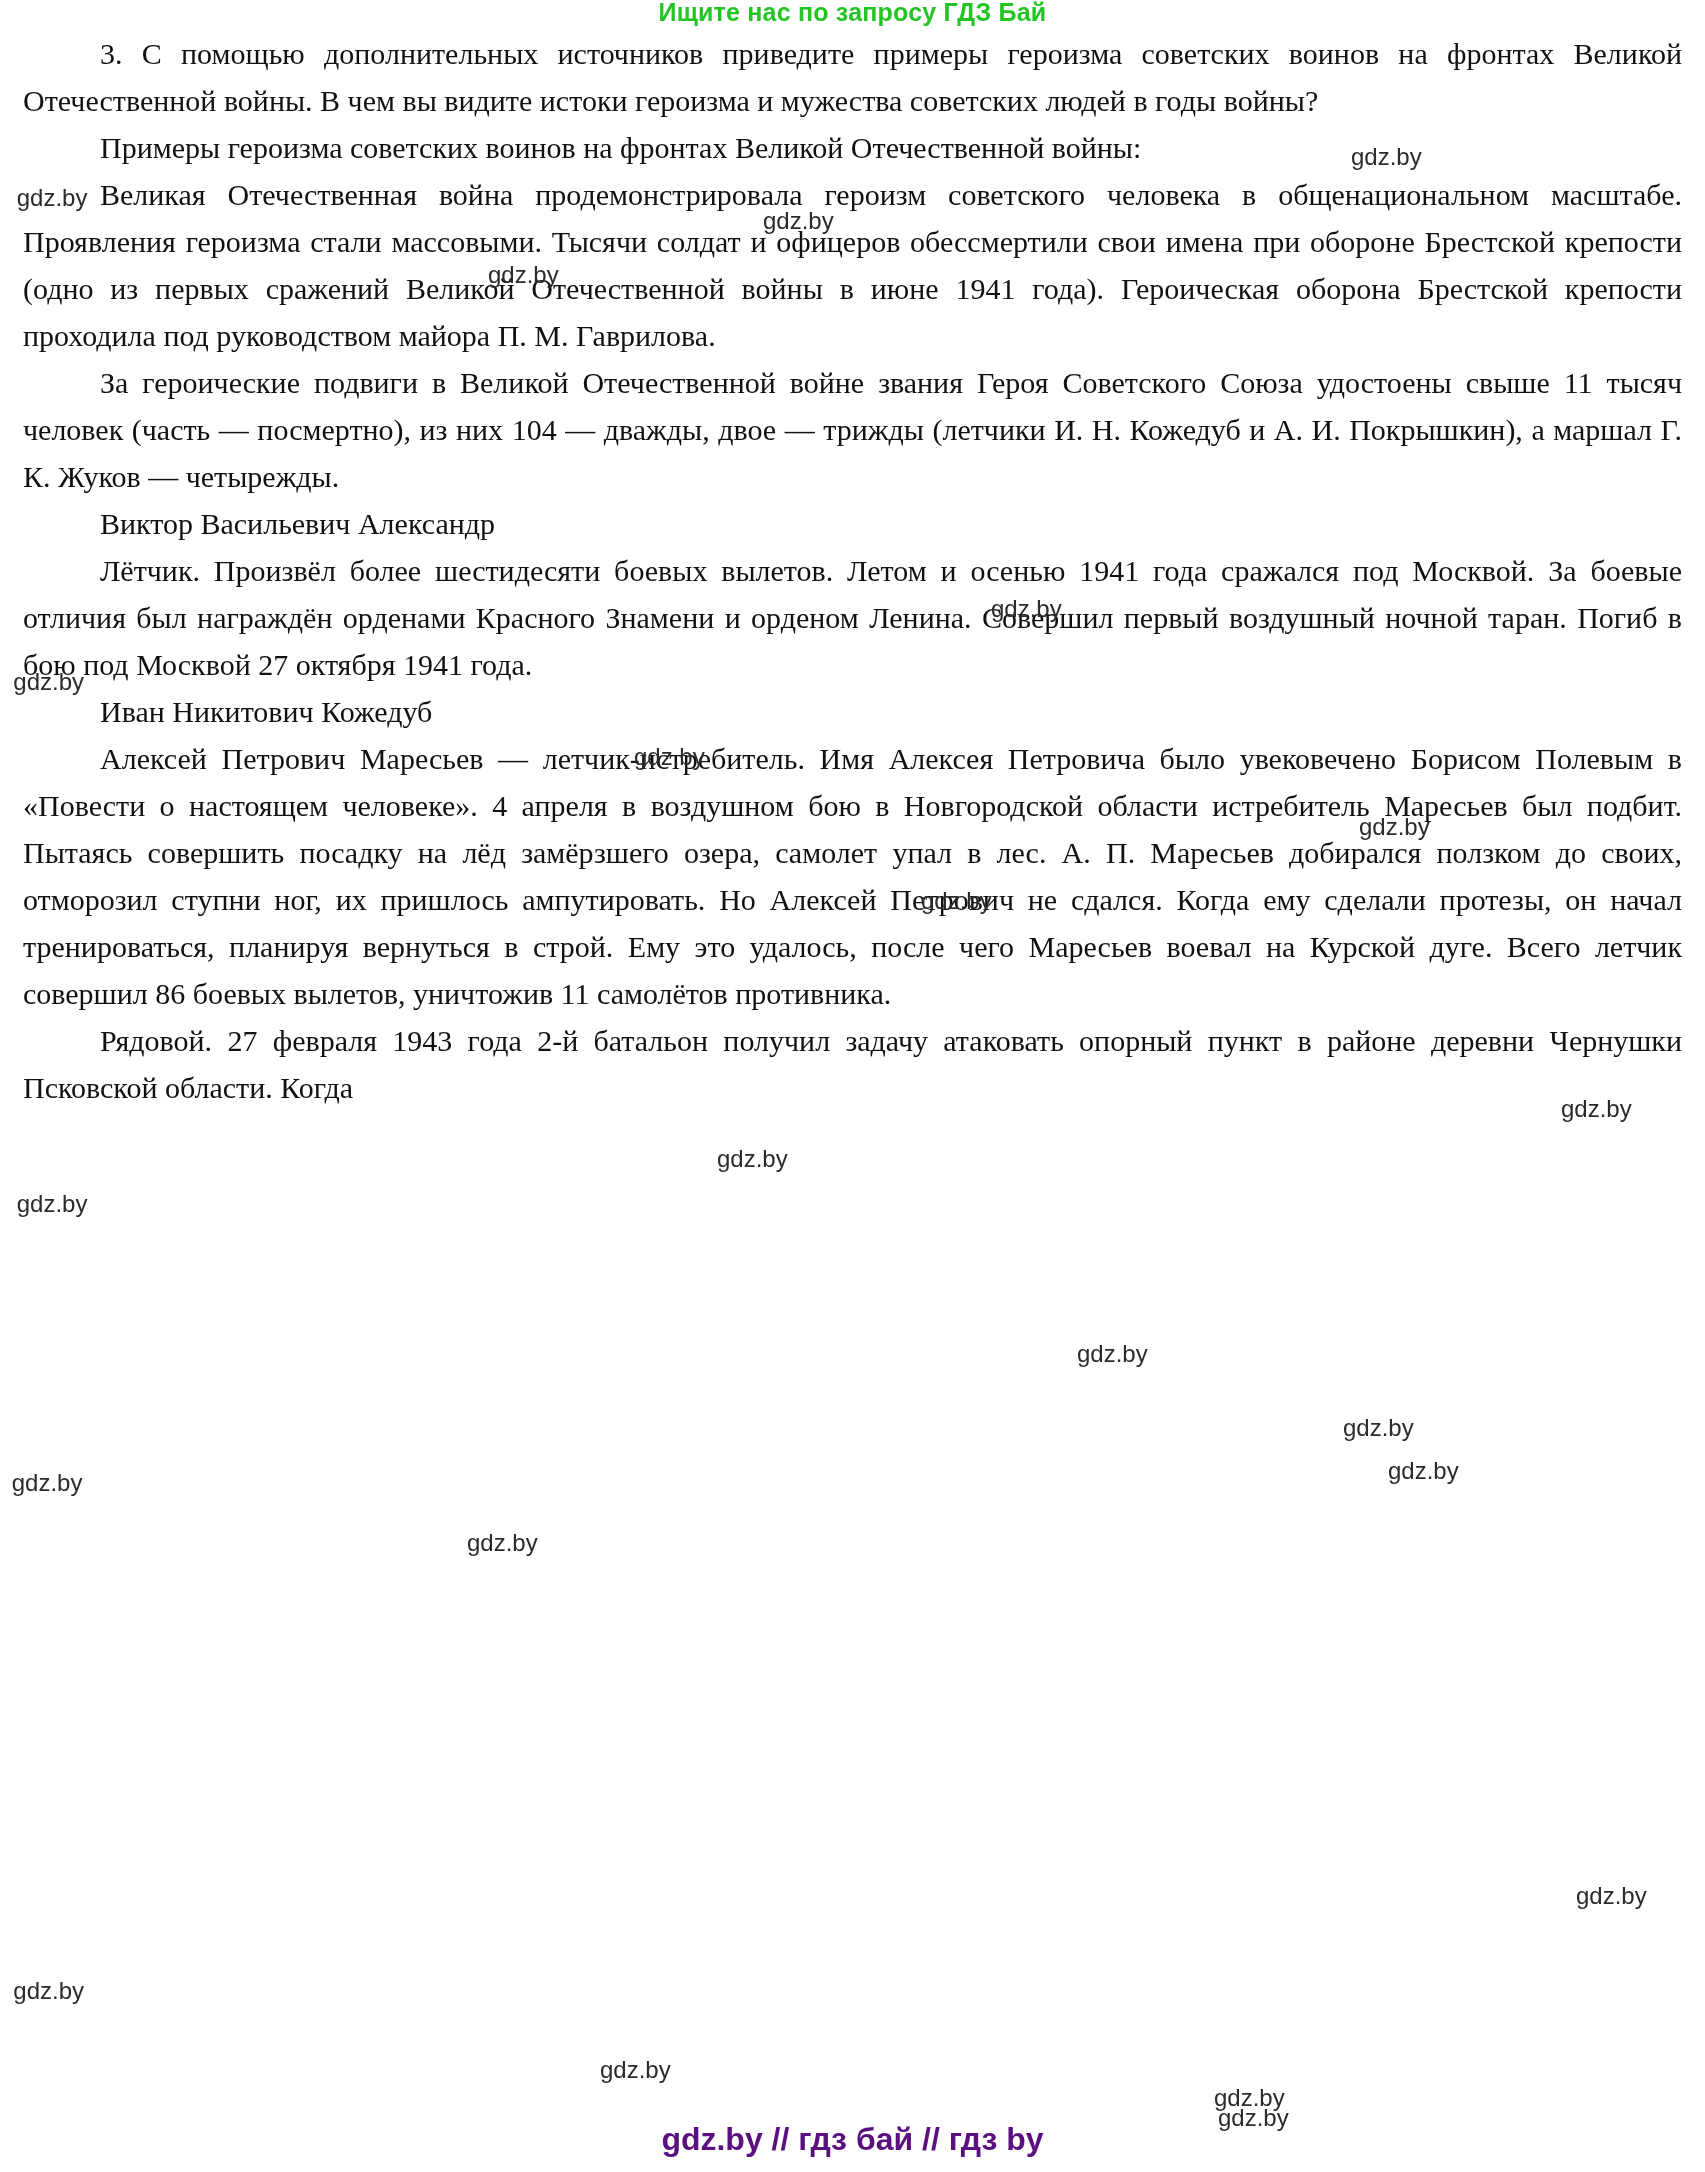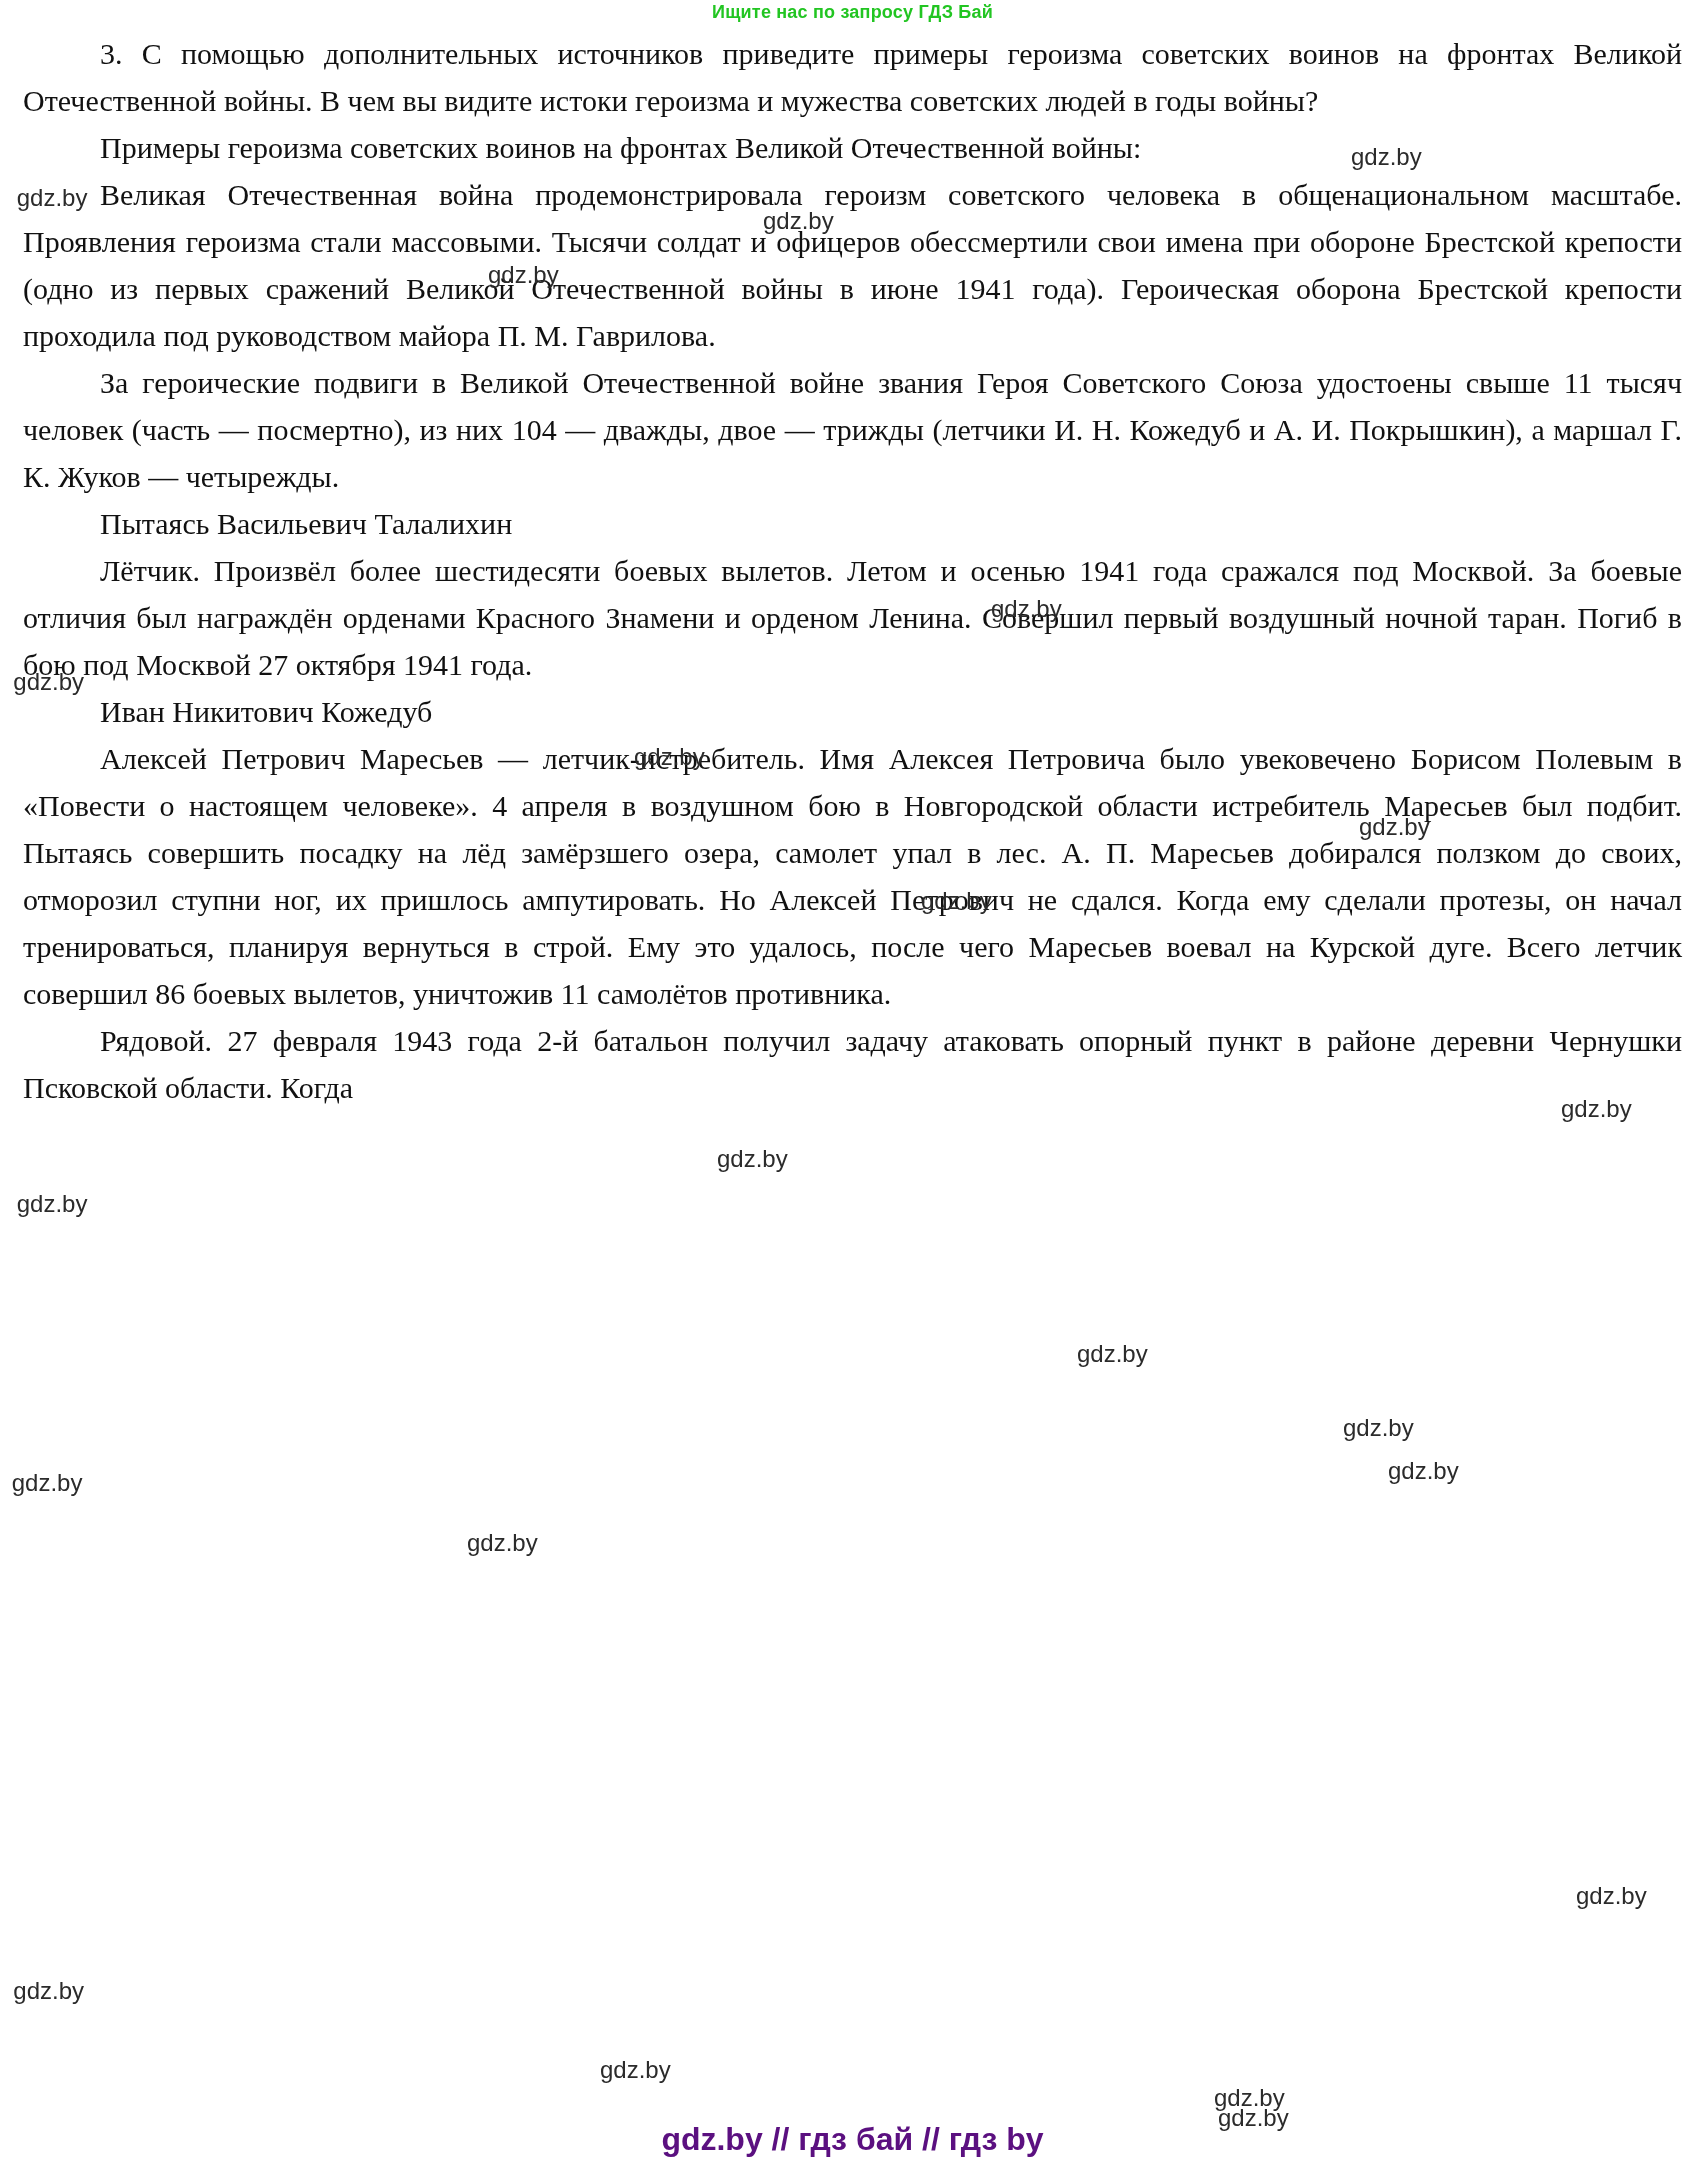--- a/index.html
+++ b/index.html
@@ -24,21 +24,21 @@
 
   
   .promo-bar {
     position: absolute;
     top: 0px;
     left: 0;
     width: 1705px;
     text-align: center;
     font-family: "Liberation Sans", "DejaVu Sans", sans-serif;
     font-weight: bold;
-    font-size: 18px;
+    font-size: 25px;
     letter-spacing: 0.2px;
     color: #22c522;
     line-height: 25px;
     white-space: nowrap;
   }
 
   
   .footer-bar {
     position: absolute;
     top: 2125px;
@@ -97,21 +97,21 @@
 <div id="page">
 
   <div class="promo-bar" style="color: rgb(34, 197, 34);">Ищите нас по запросу ГДЗ Бай</div>
 
   <div class="doc-body">
 
   <p class="para indent">3. С помощью дополнительных источников приведите примеры героизма советских воинов на фронтах Великой Отечественной войны. В чем вы видите истоки героизма и мужества советских людей в годы войны?</p>
       <p class="para indent">Примеры героизма советских воинов на фронтах Великой Отечественной войны:</p>
       <p class="para indent">Великая Отечественная война продемонстрировала героизм советского человека в общенациональном масштабе. Проявления героизма стали массовыми. Тысячи солдат и офицеров обессмертили свои имена при обороне Брестской крепости (одно из первых сражений Великой Отечественной войны в июне 1941 года). Героическая оборона Брестской крепости проходила под руководством майора П. М. Гаврилова.</p>
       <p class="para indent">За героические подвиги в Великой Отечественной войне звания Героя Советского Союза удостоены свыше 11 тысяч человек (часть — посмертно), из них 104 — дважды, двое — трижды (летчики И. Н. Кожедуб и А. И. Покрышкин), а маршал Г. К. Жуков — четырежды.</p>
-      <p class="para indent flow">Пытаясь Васильевич Талалихин</p>
+      <p class="para indent flow">Виктор Васильевич Александр</p>
       <p class="para indent">Лётчик. Произвёл более шестидесяти боевых вылетов. Летом и осенью 1941 года сражался под Москвой. За боевые отличия был награждён орденами Красного Знамени и орденом Ленина. Совершил первый воздушный ночной таран. Погиб в бою под Москвой 27 октября 1941 года.</p>
       <p class="para indent flow">Иван Никитович Кожедуб</p>
       <p class="para indent">Алексей Петрович Маресьев — летчик-истребитель. Имя Алексея Петровича было увековечено Борисом Полевым в «Повести о настоящем человеке». 4 апреля в воздушном бою в Новгородской области истребитель Маресьев был подбит. Пытаясь совершить посадку на лёд замёрзшего озера, самолет упал в лес. А. П. Маресьев добирался ползком до своих, отморозил ступни ног, их пришлось ампутировать. Но Алексей Петрович не сдался. Когда ему сделали протезы, он начал тренироваться, планируя вернуться в строй. Ему это удалось, после чего Маресьев воевал на Курской дуге. Всего летчик совершил 86 боевых вылетов, уничтожив 11 самолётов противника.</p>
       <p class="para indent">Рядовой. 27 февраля 1943 года 2-й батальон получил задачу атаковать опорный пункт в районе деревни Чернушки Псковской области. Когда</p>
     </div>
 
   <div id="watermark-layer">
       <span class="wm" style="left: 1351px; top: 147px;">gdz.by</span>
       <span class="wm" style="left: 16.7px; top: 188px;">gdz.by</span>
       <span class="wm" style="left: 763px; top: 211px;">gdz.by</span>

